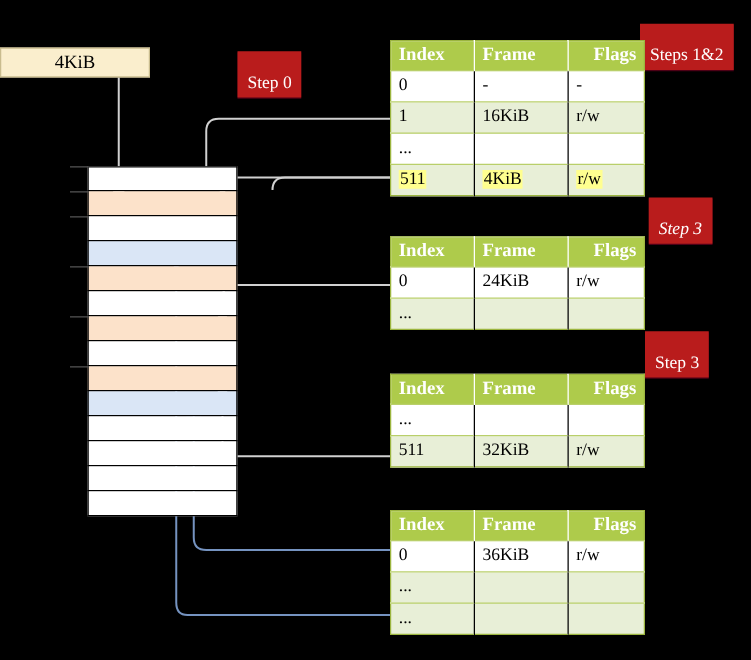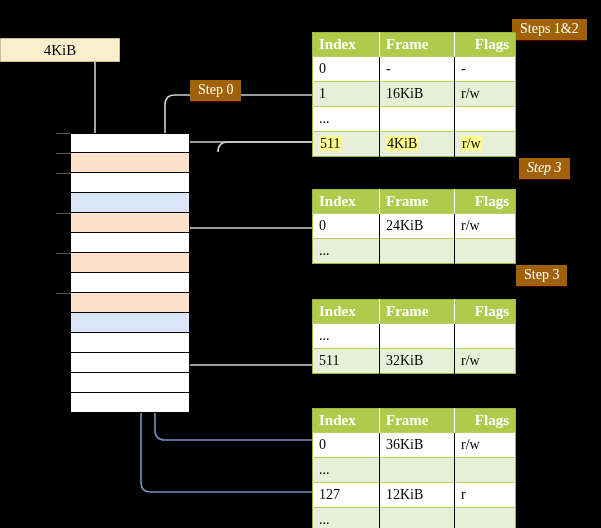--- a/index.html
+++ b/index.html
@@ -16,22 +16,22 @@
   
   .srcbox{
     left:0px;top:38px;width:120px;height:24px;
     background:#faeecd;border:1px solid #c9bc8e;
     display:flex;align-items:center;justify-content:center;
     font-size:15px;box-sizing:border-box;
   }
 
   
   .badge{
-    background:#a16207;color:#fff;font-size:14px;
-    padding:2px 8px 3px 8px;white-space:nowrap;
+    background:#b91c1c;color:#fff;font-size:14px;
+    padding:18px 8px 3px 8px;white-space:nowrap;
     box-shadow:0 1px 0 #4d0016;
     display:inline-block;line-height:1.15;
   }
 
   
   .grid{left:70px;top:133px;width:120px;height:280px;}
   .grow{
     position:absolute;left:0;width:120px;height:20px;
     box-sizing:border-box;
     border-bottom:1.5px solid #000;
@@ -112,21 +112,21 @@
     <polygon class="bhead" points="149,333 161,333 155,320"></polygon>
 
     <path class="bline" d="M312,492 L150,492 Q141,492 141,482 L141,222"></path>
     <polygon class="bhead" points="135,222 147,222 141,209"></polygon>
   </svg>
 
   <div class="abs srcbox">
     <span>4KiB</span>
   </div>
 
-  <div class="abs" style="left:190px;top:41px;margin-top:39px;">
+  <div class="abs" style="left:190px;top:41px;">
     <span class="badge">Step 0</span>
   </div>
   <div class="abs" style="left:512px;top:19px;">
     <span class="badge">Steps 1&amp;2</span>
   </div>
   <div class="abs" style="left:519px;top:158px;font-style:italic;">
     <span class="badge">Step 3</span>
   </div>
   <div class="abs" style="left:516px;top:265px;">
     <span class="badge">Step 3</span>
@@ -253,25 +253,20 @@
           <tr class="plain">
             <td>0</td>
             <td>36KiB</td>
             <td>r/w</td>
           </tr>
           <tr class="alt">
             <td>...</td>
             <td></td>
             <td></td>
           </tr>
-          <tr class="plain">
-            <td>127</td>
-            <td>12KiB</td>
-            <td>r</td>
-          </tr>
           <tr class="alt">
             <td>...</td>
             <td></td>
             <td></td>
           </tr>
         </tbody>
       </table>
   </div>
 
 </div>

